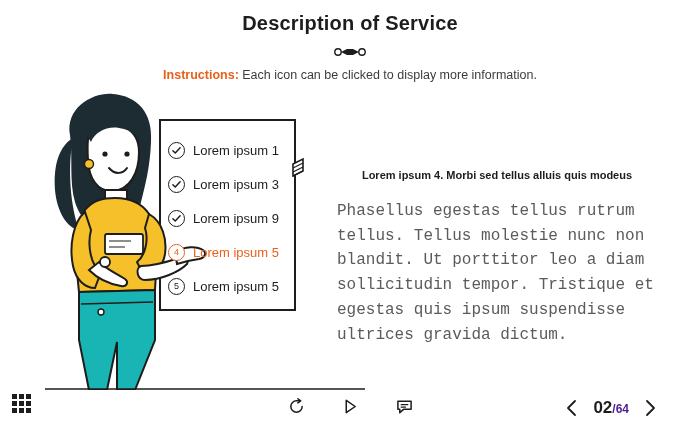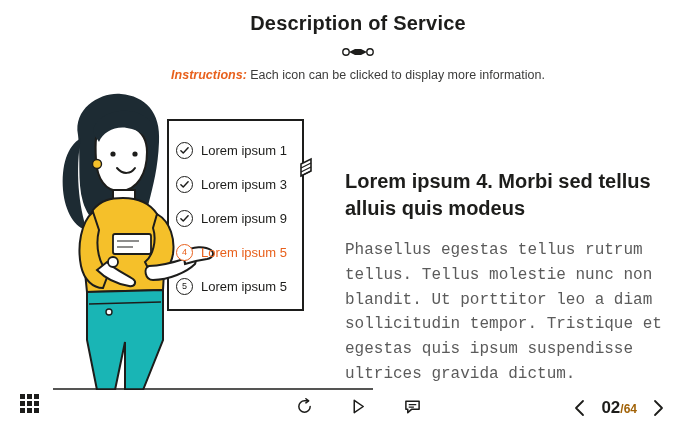--- a/index.html
+++ b/index.html
@@ -6,21 +6,20 @@
   html, body {
     width: 700px; height: 430px;
     font-family: "Liberation Sans", sans-serif;
     background: #ffffff;
     overflow: hidden;
   }
   .slide {
     position: relative;
     width: 669px; height: 430px;
     background: #ffffff;
-    margin-left: 8px;
   }
 
   
   .title {
     position: absolute;
     top: 12px; left: 0; width: 700px;
     text-align: center;
     font-size: 20px;
     font-weight: bold;
     color: #1d1d1b;
@@ -37,42 +36,42 @@
   .instructions {
     position: absolute;
     top: 68px; left: 0; width: 700px;
     text-align: center;
     font-size: 12.5px;
     color: #3c3c3b;
   }
   .instructions .lead {
     color: #e8601c;
     font-weight: bold;
-    font-style: italic;
   }
 
   
   .illus {
     position: absolute;
     left: 45px; top: 90px;
     width: 320px; height: 300px;
   }
 
   
   .detail {
     position: absolute;
     left: 337px; top: 168px;
     width: 320px;
   }
   .detail h2 {
-    font-size: 20px;
+    font-size: 11px;
     line-height: 1.35;
     color: #1d1d1b;
     font-weight: bold;
     margin-bottom: 16px;
+    text-align: center;
   }
   .detail p {
     font-size: 16px;
     line-height: 1.55;
     color: #5b5b5b;
     font-family: Liberation Mono, monospace;
   }
   .grid-icon {
     position: absolute;
     left: 12px; bottom: 14px;
@@ -99,21 +98,21 @@
     cursor: pointer;
   }
 
   .pager {
     position: absolute;
     right: 12px; bottom: 12px;
     display: flex; align-items: center; gap: 14px;
   }
   .pager .chev { color: #1d1d1b; display:flex; align-items:center; }
   .pagenum { font-size: 17px; font-weight: bold; color: #1d1d1b; }
-  .pagenum .total { font-size: 12px; font-weight: bold; color: #a16207; }
+  .pagenum .total { font-size: 12px; font-weight: bold; color: #4c1d95; }
 
   
   .list-overlay {
     position: absolute;
     left: 168px; top: 133px;
     width: 130px;
   }
   .li-row {
     display: flex;
     align-items: center;

